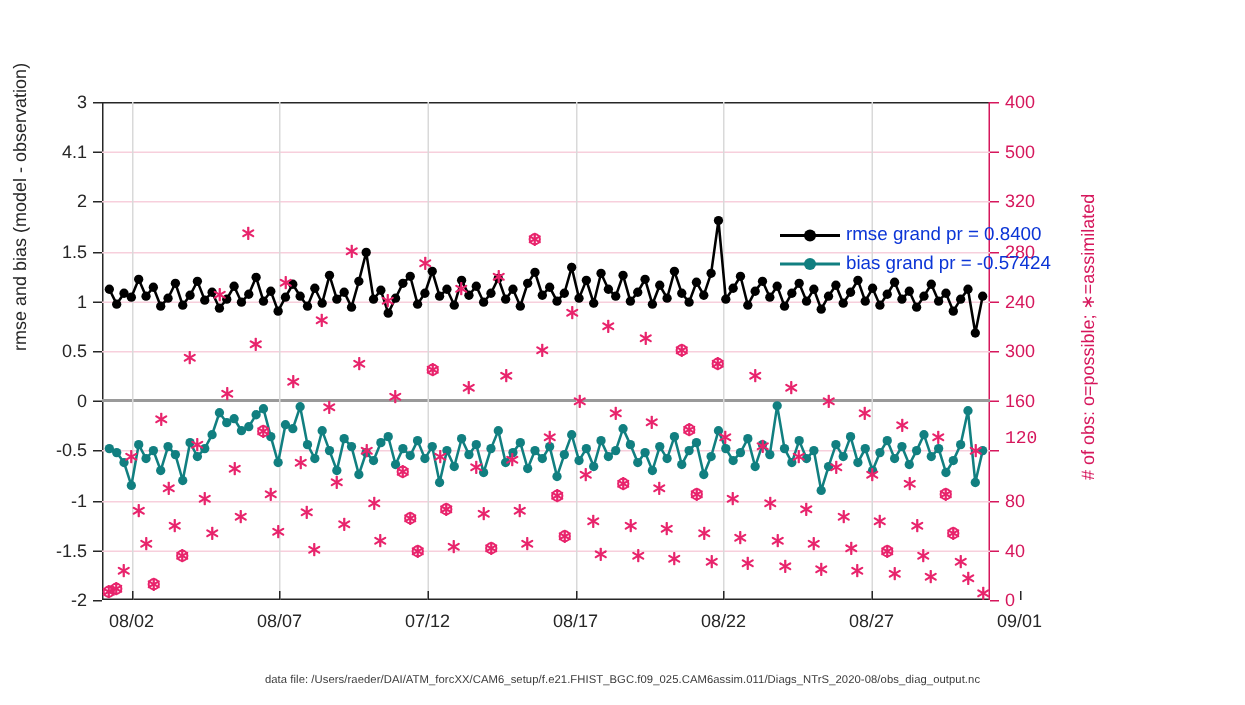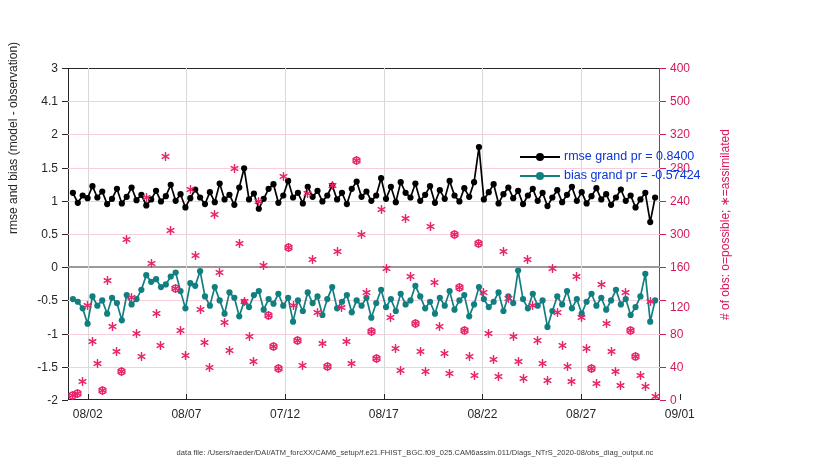--- a/index.html
+++ b/index.html
@@ -130,21 +130,21 @@
         <div class="lab-r" style="top: 66.4px;">320</div>
         <div class="tick-r" style="top: 99.6px;"></div>
         <div class="lab-r" style="top: 99.6px;">280</div>
         <div class="tick-r" style="top: 132.8px;"></div>
         <div class="lab-r" style="top: 132.8px;">240</div>
         <div class="tick-r" style="top: 166px;"></div>
         <div class="lab-r" style="top: 166px;">300</div>
         <div class="tick-r" style="top: 199.2px;"></div>
         <div class="lab-r" style="top: 199.2px;">160</div>
         <div class="tick-r" style="top: 232.4px;"></div>
-        <div class="lab-r" style="top: 239px;">120</div>
+        <div class="lab-r" style="top: 224px; font-family: Liberation Mono, monospace;">120</div>
         <div class="tick-r" style="top: 265.6px;"></div>
         <div class="lab-r" style="top: 265.6px;">80</div>
         <div class="tick-r" style="top: 298.8px;"></div>
         <div class="lab-r" style="top: 298.8px;">40</div>
         <div class="tick-r" style="top: 332px;"></div>
         <div class="lab-r" style="top: 332px;">0</div>
         <div class="tick-b" style="left: 19.7333px;"></div>
         <div class="lab-b" style="left: 19.7333px;">08/02</div>
         <div class="tick-b" style="left: 118.4px;"></div>
         <div class="lab-b" style="left: 118.4px;">08/07</div>

